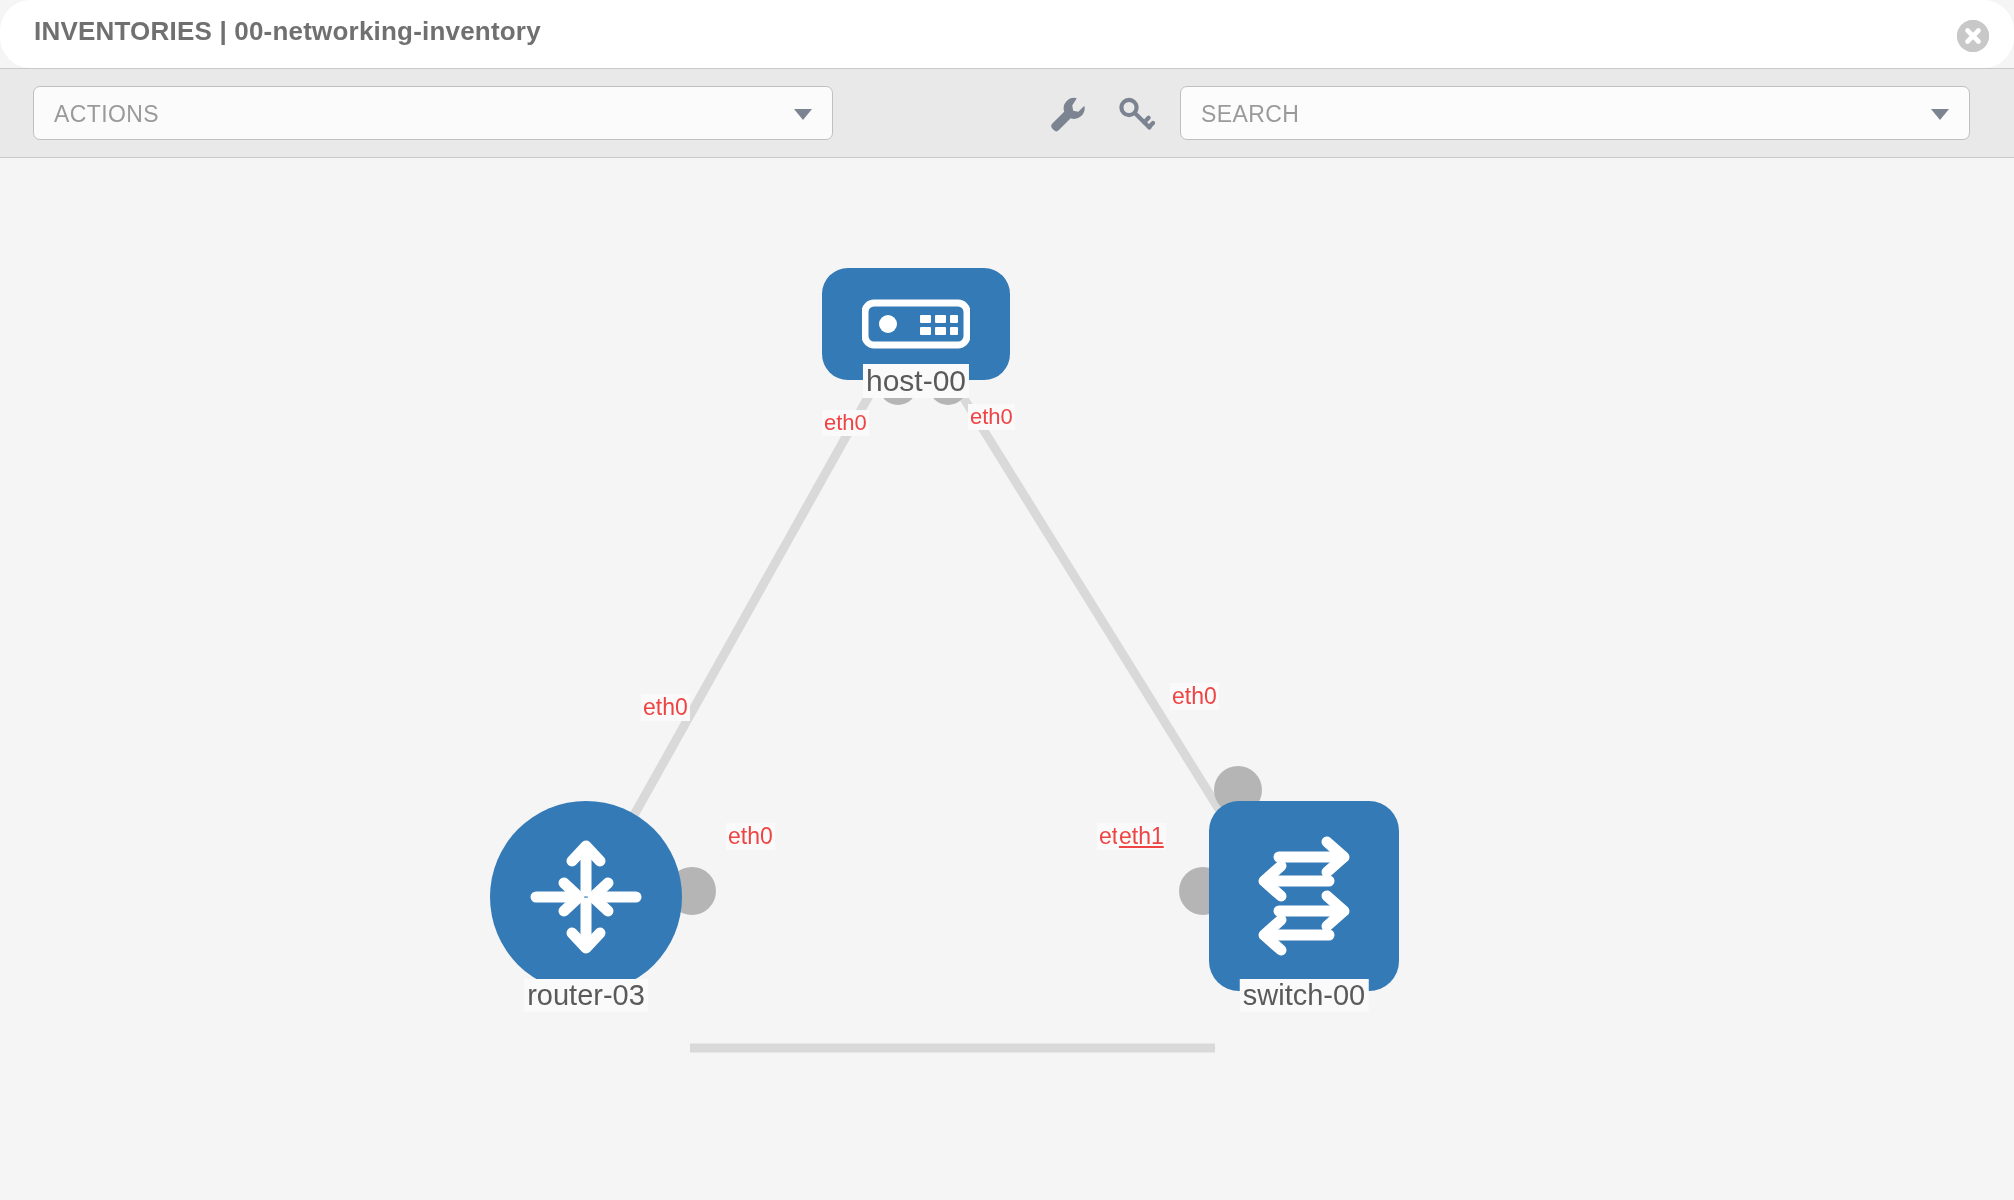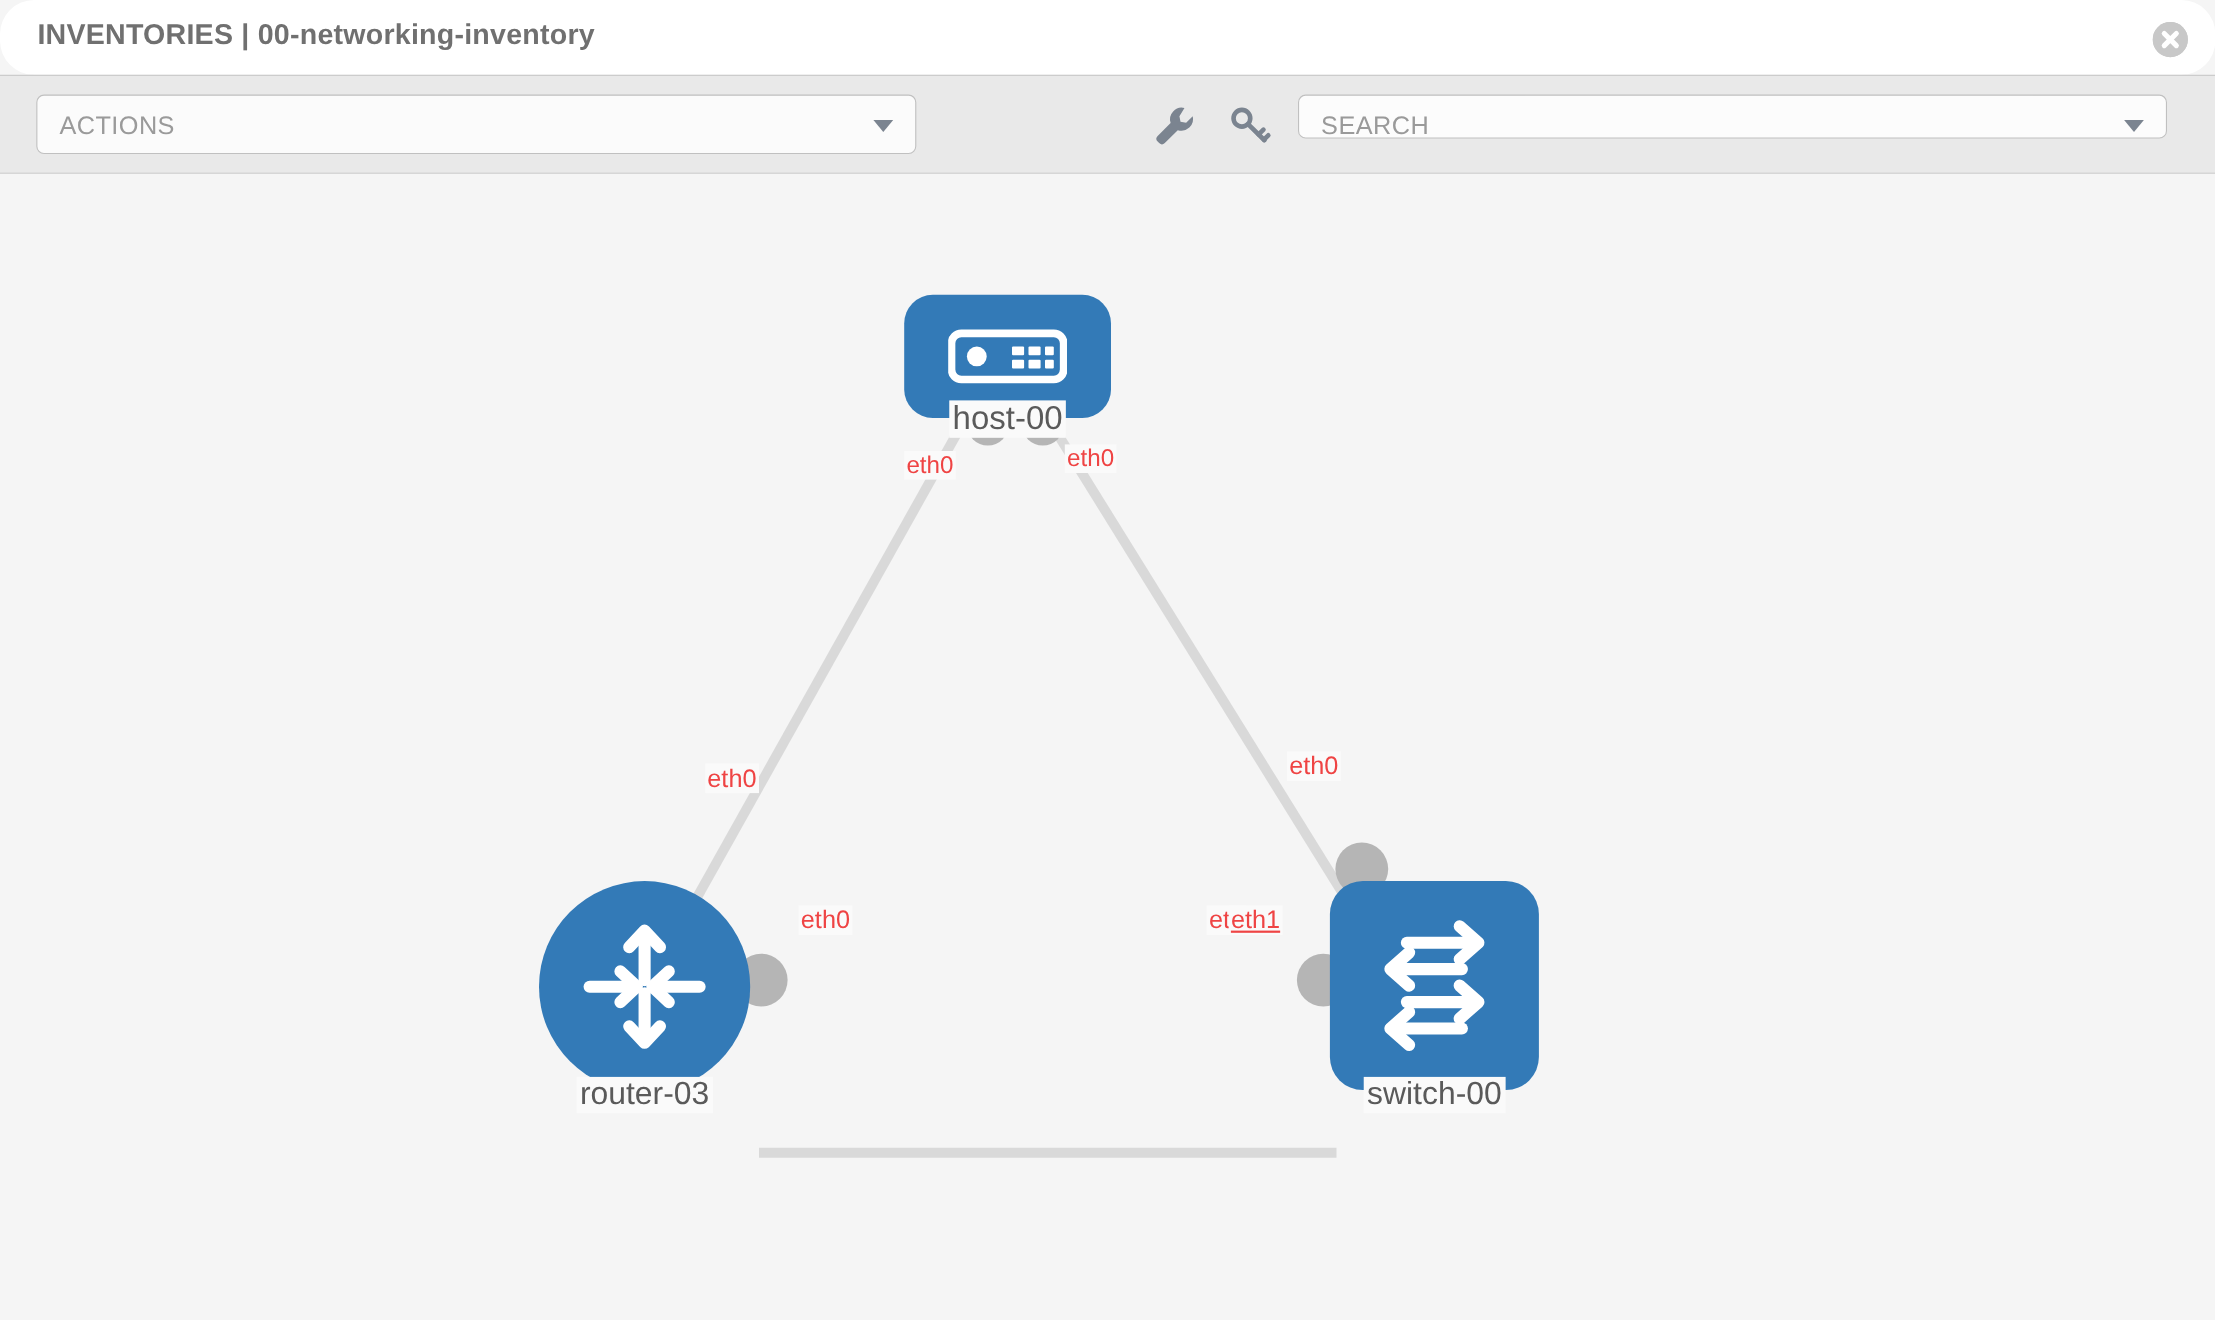--- a/index.html
+++ b/index.html
@@ -52,21 +52,21 @@
     position:absolute;right:20px;top:22px;
     width:0;height:0;border-left:9px solid transparent;
     border-right:9px solid transparent;border-top:11px solid #7b8490;
   }
   .icon-btn{
     position:absolute;top:22px;width:46px;height:46px;cursor:pointer;
   }
   .icon-btn.wrench{left:1043px;}
   .icon-btn.key{left:1113px;}
   .search-box{
-    position:absolute;left:1180px;top:17px;width:790px;height:40px;
+    position:absolute;left:1180px;top:17px;width:790px;height:54px;
     background:#fcfcfc;border:1px solid #c0c0c0;border-radius:7px;
     box-sizing:border-box;cursor:text;
   }
   .search-box .label{
     position:absolute;left:20px;top:14px;
     font-size:23px;color:#9a9a9a;letter-spacing:.4px;
   }
 
   
   .canvas{

